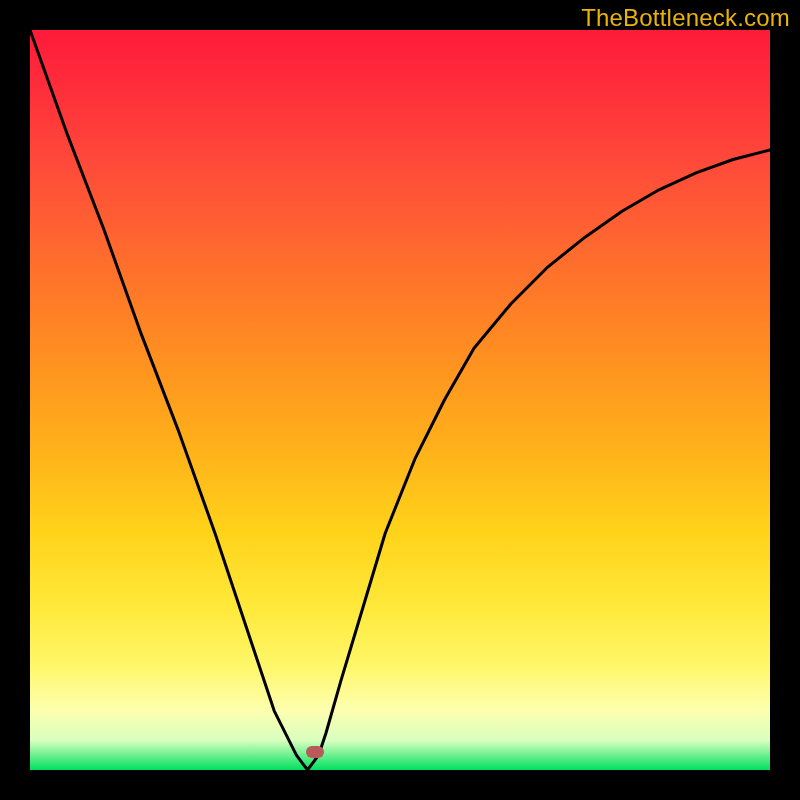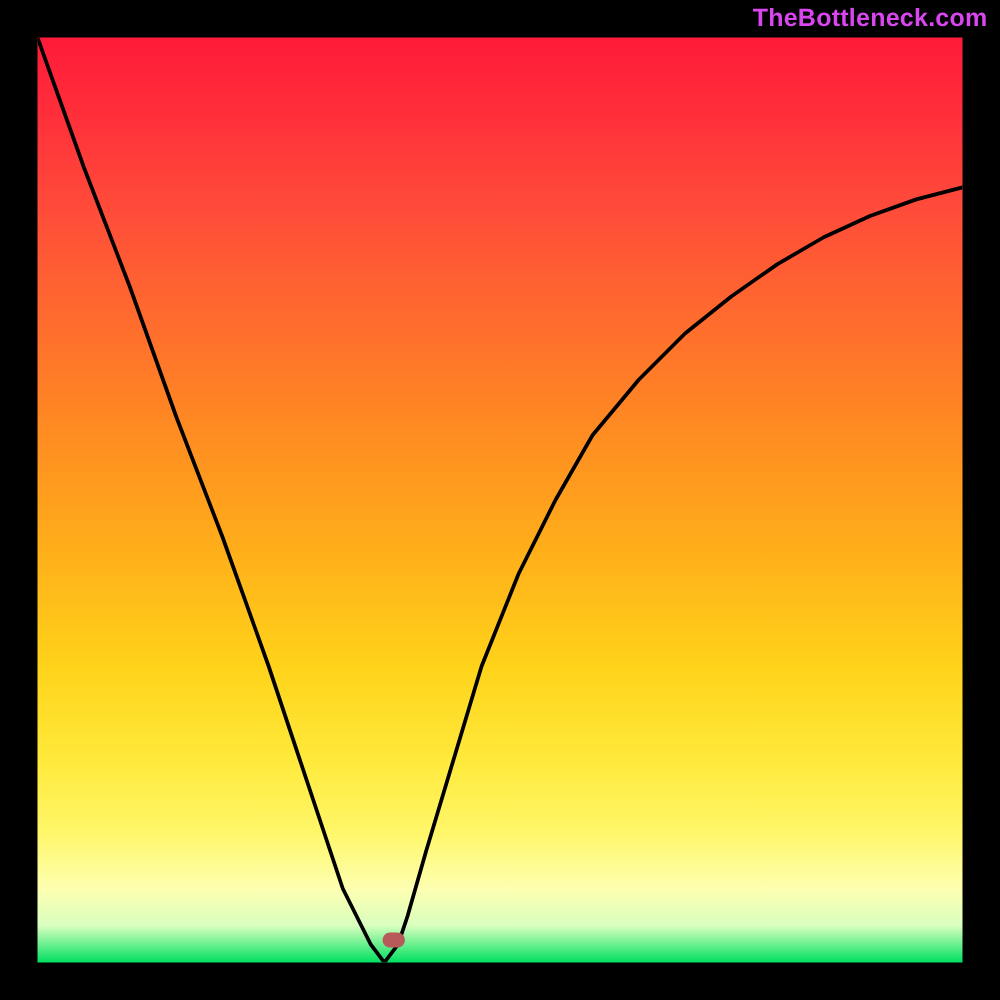--- a/index.html
+++ b/index.html
@@ -48,24 +48,24 @@
     position: absolute;
     width: 18px;
     height: 12px;
     border-radius: 6px;
     transform: translate(-50%, -50%);
   }
   .watermark {
     position: absolute;
     top: 4px;
     right: 10px;
-    color: #d946ef;
-    font-size: 20px;
+    color: #eab308;
+    font-size: 24px;
     letter-spacing: 0.2px;
-    font-weight: 700;
+    font-weight: 400;
   }
 </style>
 </head>
 <body>
 
 <div class="frame">
   <div class="watermark">TheBottleneck.com</div>
 
   <div class="plot">
     <svg id="curve-svg" width="740" height="740" viewBox="0 0 740 740">

